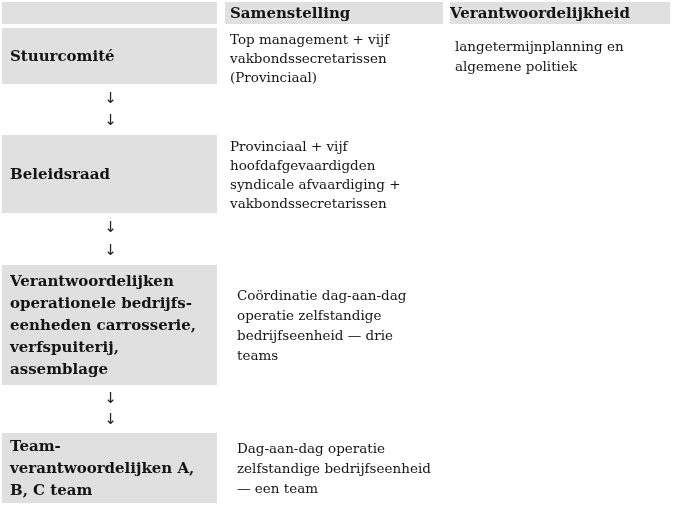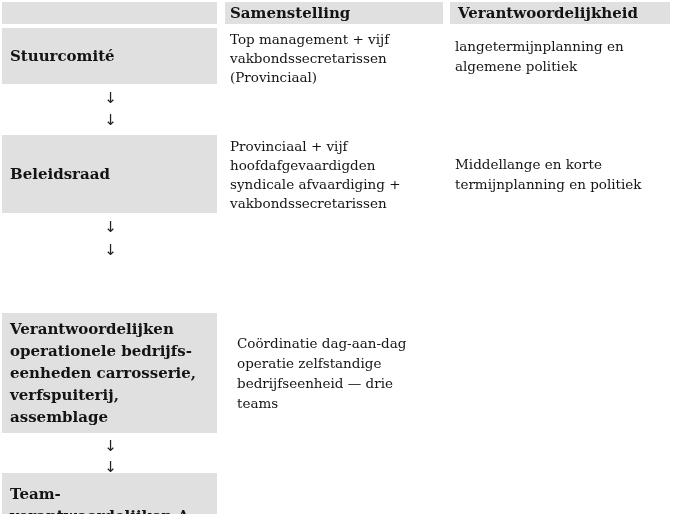--- a/index.html
+++ b/index.html
@@ -25,29 +25,29 @@
   .thead { height: 22px; }
   .hcell {
     background: #e0e0e0;
     font-weight: bold;
     font-size: 15px;
     display: flex;
     align-items: center;
   }
   .h1 { width: 215px; }
   .h2 { width: 218px; padding-left: 5px; }
-  .h3 { width: 220px; padding-left: 8px; }
+  .h3 { width: 220px; padding-left: 0; }
 
   .rowgap { height: 4px; }
 
   
   .r0 { height: 56px; }
   .r1 { height: 78px; }
-  .r2 { height: 120px; margin-top: 48px; }
-  .r3 { height: 70px; align-items: center; }
+  .r2 { height: 120px; }
+  .r3 { height: 70px; }
 
   .c1 {
     width: 215px;
     background: #e0e0e0;
     display: flex;
     align-items: center;
     padding: 10px 8px;
     font-weight: bold;
     font-size: 15px;
     line-height: 22px;
@@ -123,24 +123,20 @@
   </div>
 
   <div class="trow r1">
     <div class="c1">Beleidsraad</div>
     <div class="cgap1"></div>
     <div class="c2">Provinciaal + vijf
 hoofdafgevaardigden
 syndicale afvaardiging +
 vakbondssecretarissen</div>
     <div class="cgap2"></div>
-    <div class="c3">
-        <span>Middellange en korte
-termijnplanning en politiek</span>
-      </div>
   </div>
 
   <div class="arrows a1">
     <span class="arrow-glyph">↓</span>
     <span class="arrow-glyph">↓</span>
   </div>
 
   <div class="trow r2">
     <div class="c1">Verantwoordelijken
 operationele bedrijfs-
@@ -161,15 +157,20 @@
     <span class="arrow-glyph">↓</span>
     <span class="arrow-glyph">↓</span>
   </div>
 
   <div class="trow r3">
     <div class="c1">Team-
 verantwoordelijken A,
 B, C team</div>
     <div class="cgap1"></div>
     <div class="cgap2"></div>
+    <div class="c3">
+        <span>Dag-aan-dag operatie
+zelfstandige bedrijfseenheid
+— een team</span>
+      </div>
   </div>
 
 </div>
 
 </body></html>

